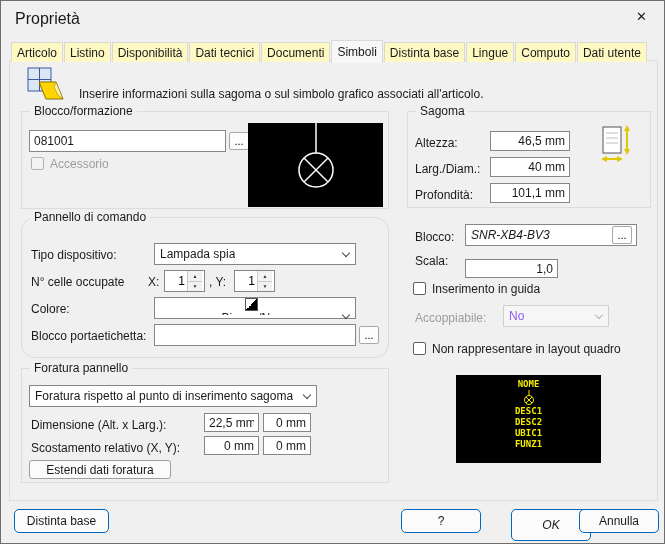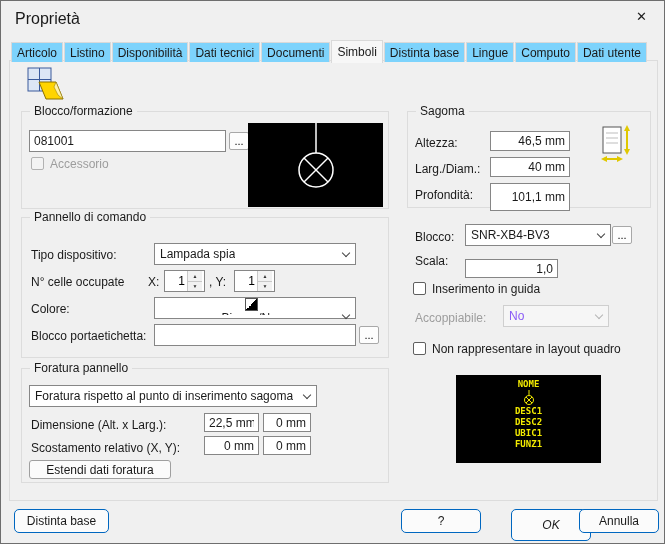--- a/index.html
+++ b/index.html
@@ -11,21 +11,21 @@
 
   
   .titlebar { position:absolute; top:0; left:0; right:0; height:32px; background:#f0f0f0; }
   .titlebar .title { position:absolute; left:14px; top:9px; font-size:16px; }
   .close-btn { position:absolute; right:0; top:0; width:45px; height:30px; border:none;
                background:transparent; font-size:13px; color:#1a1a1a; cursor:pointer;
                display:flex; align-items:center; justify-content:center; }
 
   
   .tabs { position:absolute; top:39px; left:10px; display:flex; align-items:flex-end; z-index:3; }
-  .tab { border:1px solid #d9d9d9; border-bottom:none; background:#7dd3fc; height:20px;
+  .tab { border:1px solid #d9d9d9; border-bottom:none; background:#fef9c3; height:20px;
          padding:3px 5px 0 5px; font-size:12px; white-space:nowrap; margin-right:1px; cursor:default; }
   .tab.active { background:#f7f7f7; height:23px; padding-top:4px; margin-bottom:-1px; z-index:4; }
 
   .page { position:absolute; left:8px; top:59px; width:649px; height:441px;
           border:1px solid #dcdcdc; background:#f0f0f0; }
 
   
   .abs { position:absolute; }
   .lbl { position:absolute; white-space:nowrap; font-size:12px; }
   .lbl.dis { color:#9d9d9d; }
@@ -105,38 +105,39 @@
 
   <div class="abs" style="left:26px; top:66px; width:38px; height:34px;">
     <svg width="38" height="34" viewBox="0 0 38 34">
       <rect x="1" y="1" width="23" height="23" fill="#dce6f5" stroke="#3a5a9b"></rect>
       <line x1="12.5" y1="1" x2="12.5" y2="24" stroke="#3a5a9b"></line>
       <line x1="1" y1="12.5" x2="24" y2="12.5" stroke="#3a5a9b"></line>
       <polygon points="12,15 29,15 36,32 19,32" fill="#ffd400" stroke="#8a7000"></polygon>
       <polygon points="29,15 36,32 31,28 27,20" fill="#fff2a8" stroke="#8a7000" stroke-width="0.5"></polygon>
     </svg>
   </div>
+  <div class="lbl" style="left:78px; top:86px;">Inserire informazioni sulla sagoma o sul simbolo grafico associati all'articolo.</div>
 
   <div class="grp" style="left:20px; top:110px; width:368px; height:98px;">
     <span class="legend">Blocco/formazione</span>
   </div>
   <input class="inp" style="left: 28px; top: 129px; width: 197px; height: 22px;" value="081001">
   <button class="dots" style="left:228px; top:131px; width:20px; height:18px;">...</button>
   <span class="chk dis" style="left:30px; top:156px;"></span>
   <span class="lbl dis" style="left:49px; top:156px;">Accessorio</span>
   <div class="preview" style="left:247px; top:122px; width:135px; height:84px;">
     <svg width="135" height="84" viewBox="0 0 135 84">
       <line x1="68" y1="0" x2="68" y2="30" stroke="#ffffff" stroke-width="1.5"></line>
       <circle cx="68" cy="47" r="17" fill="none" stroke="#ffffff" stroke-width="1.5"></circle>
       <line x1="56" y1="35" x2="80" y2="59" stroke="#ffffff" stroke-width="1.5"></line>
       <line x1="80" y1="35" x2="56" y2="59" stroke="#ffffff" stroke-width="1.5"></line>
     </svg>
   </div>
 
-  <div class="grp" style="left:20px; top:216px; width:368px; height:141px;">
+  <div class="grp" style="left:20px; top:216px; width:368px; height:141px;border-radius:14px;">
     <span class="legend">Pannello di comando</span>
   </div>
   <span class="lbl" style="left:30px; top:247px;">Tipo dispositivo:</span>
   <div class="combo" style="left:153px; top:242px; width:202px; height:22px;">
     <span class="ctext">Lampada spia</span>
     <span class="chev"></span>
   </div>
   <span class="lbl" style="left:30px; top:274px;">N° celle occupate</span>
   <span class="lbl" style="left:147px; top:274px;">X:</span>
   <div class="spin" style="left:163px; top:269px; width:41px; height:22px;">
@@ -194,24 +195,24 @@
       <polygon points="26,0 23,6 29,6" fill="#e0c800"></polygon>
       <polygon points="26,30 23,24 29,24" fill="#e0c800"></polygon>
       <line x1="3" y1="34" x2="19" y2="34" stroke="#e0c800" stroke-width="2"></line>
       <polygon points="0,34 6,31 6,37" fill="#e0c800"></polygon>
       <polygon points="22,34 16,31 16,37" fill="#e0c800"></polygon>
     </svg>
   </div>
   <span class="lbl" style="left:414px; top:161px;">Larg./Diam.:</span>
   <input class="inp num" style="left: 489px; top: 156px; width: 80px; height: 20px;" value="40 mm">
   <span class="lbl" style="left:414px; top:187px;">Profondità:</span>
-  <input class="inp num" style="left: 489px; top: 182px; width: 80px; height: 28px;" value="101,1 mm">
+  <input class="inp num" style="left: 489px; top: 182px; width: 80px; height: 20px;" value="101,1 mm">
 
   <span class="lbl" style="left:414px; top:229px;">Blocco:</span>
-  <div class="combo" style="left:464px; top:223px; width:146px; height:22px;">
+  <div class="combo" style="left:464px; top:223px; width:172px; height:22px;font-style:italic;">
     <span class="ctext">SNR-XB4-BV3</span>
     <span class="chev"></span>
   </div>
   <button class="dots" style="left:611px; top:225px; width:20px; height:18px;">...</button>
   <span class="lbl" style="left:414px; top:253px;">Scala:</span>
   <input class="inp num" style="left: 464px; top: 248px; width: 93px; height: 19px; margin-top: 10px;" value="1,0">
 
   <span class="chk" style="left:412px; top:281px;"></span>
   <span class="lbl" style="left:431px; top:281px;">Inserimento in guida</span>
   <span class="lbl dis" style="left:414px; top:310px;">Accoppiabile:</span>

